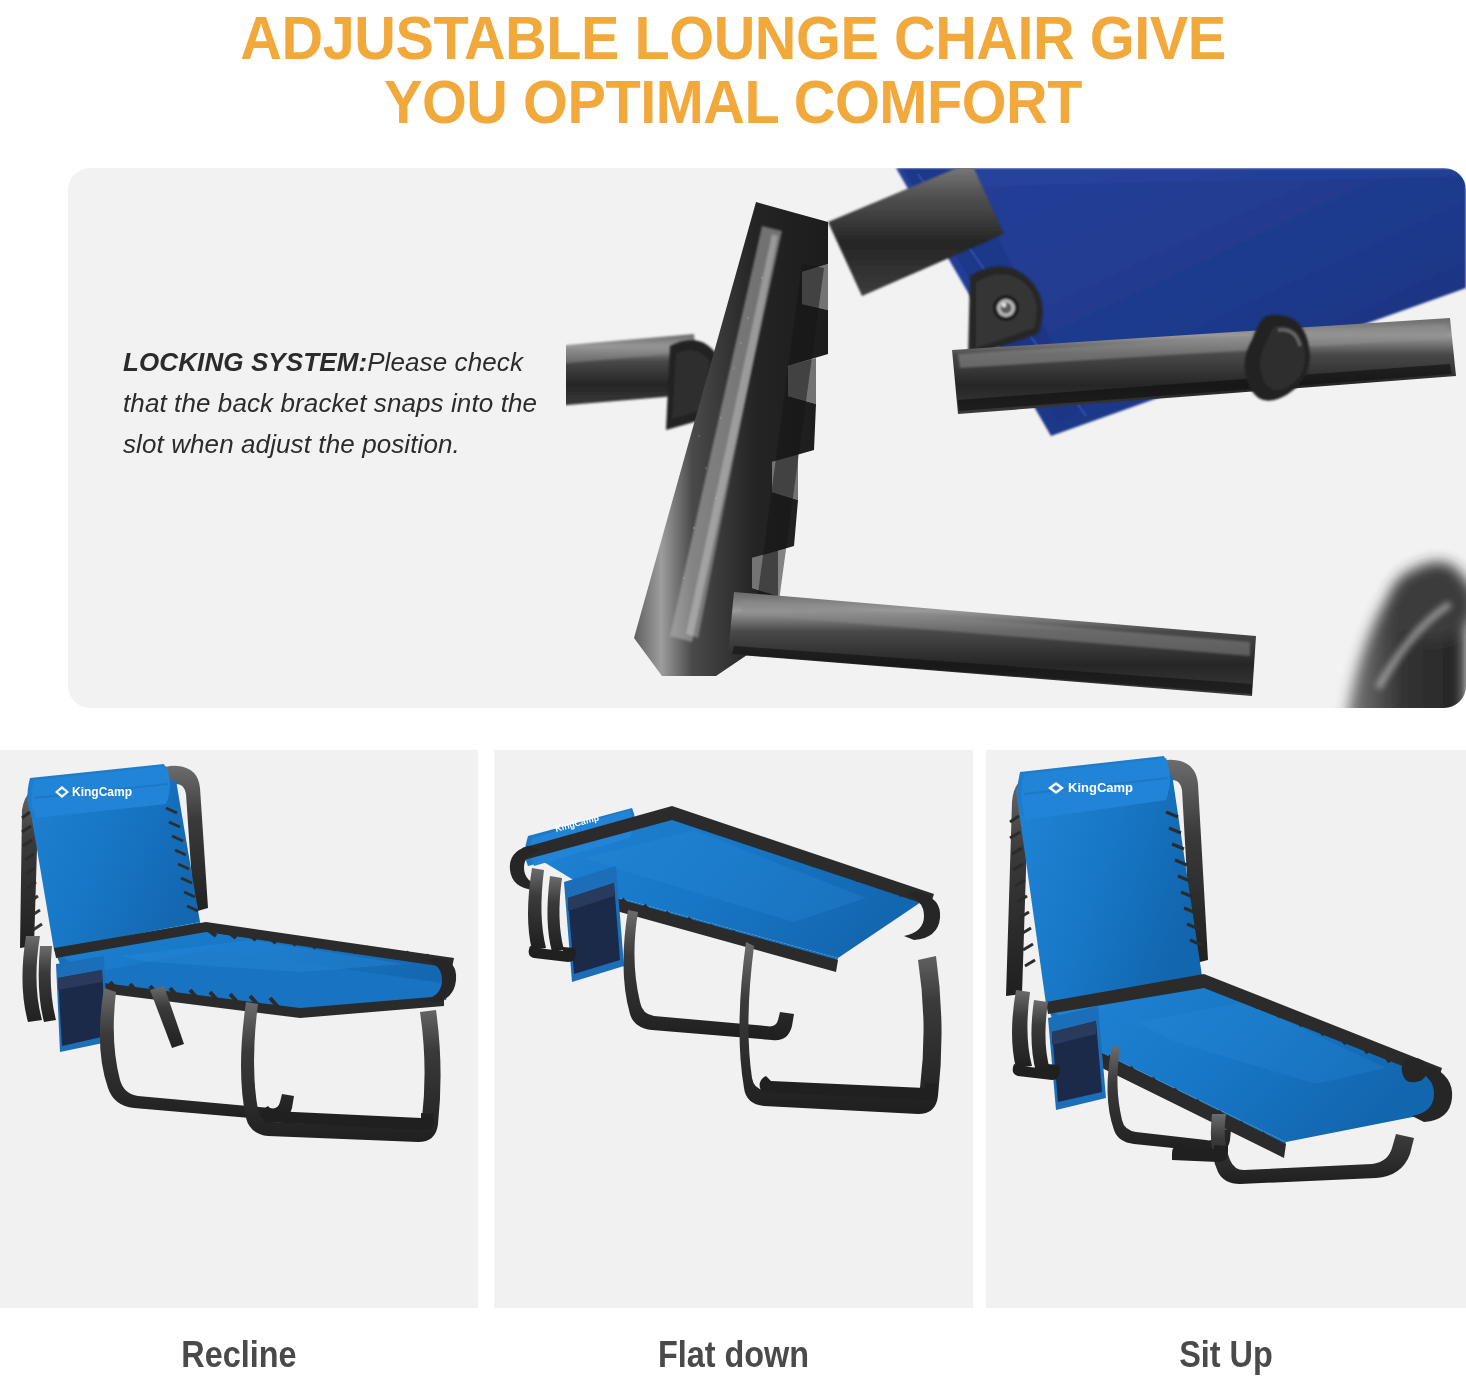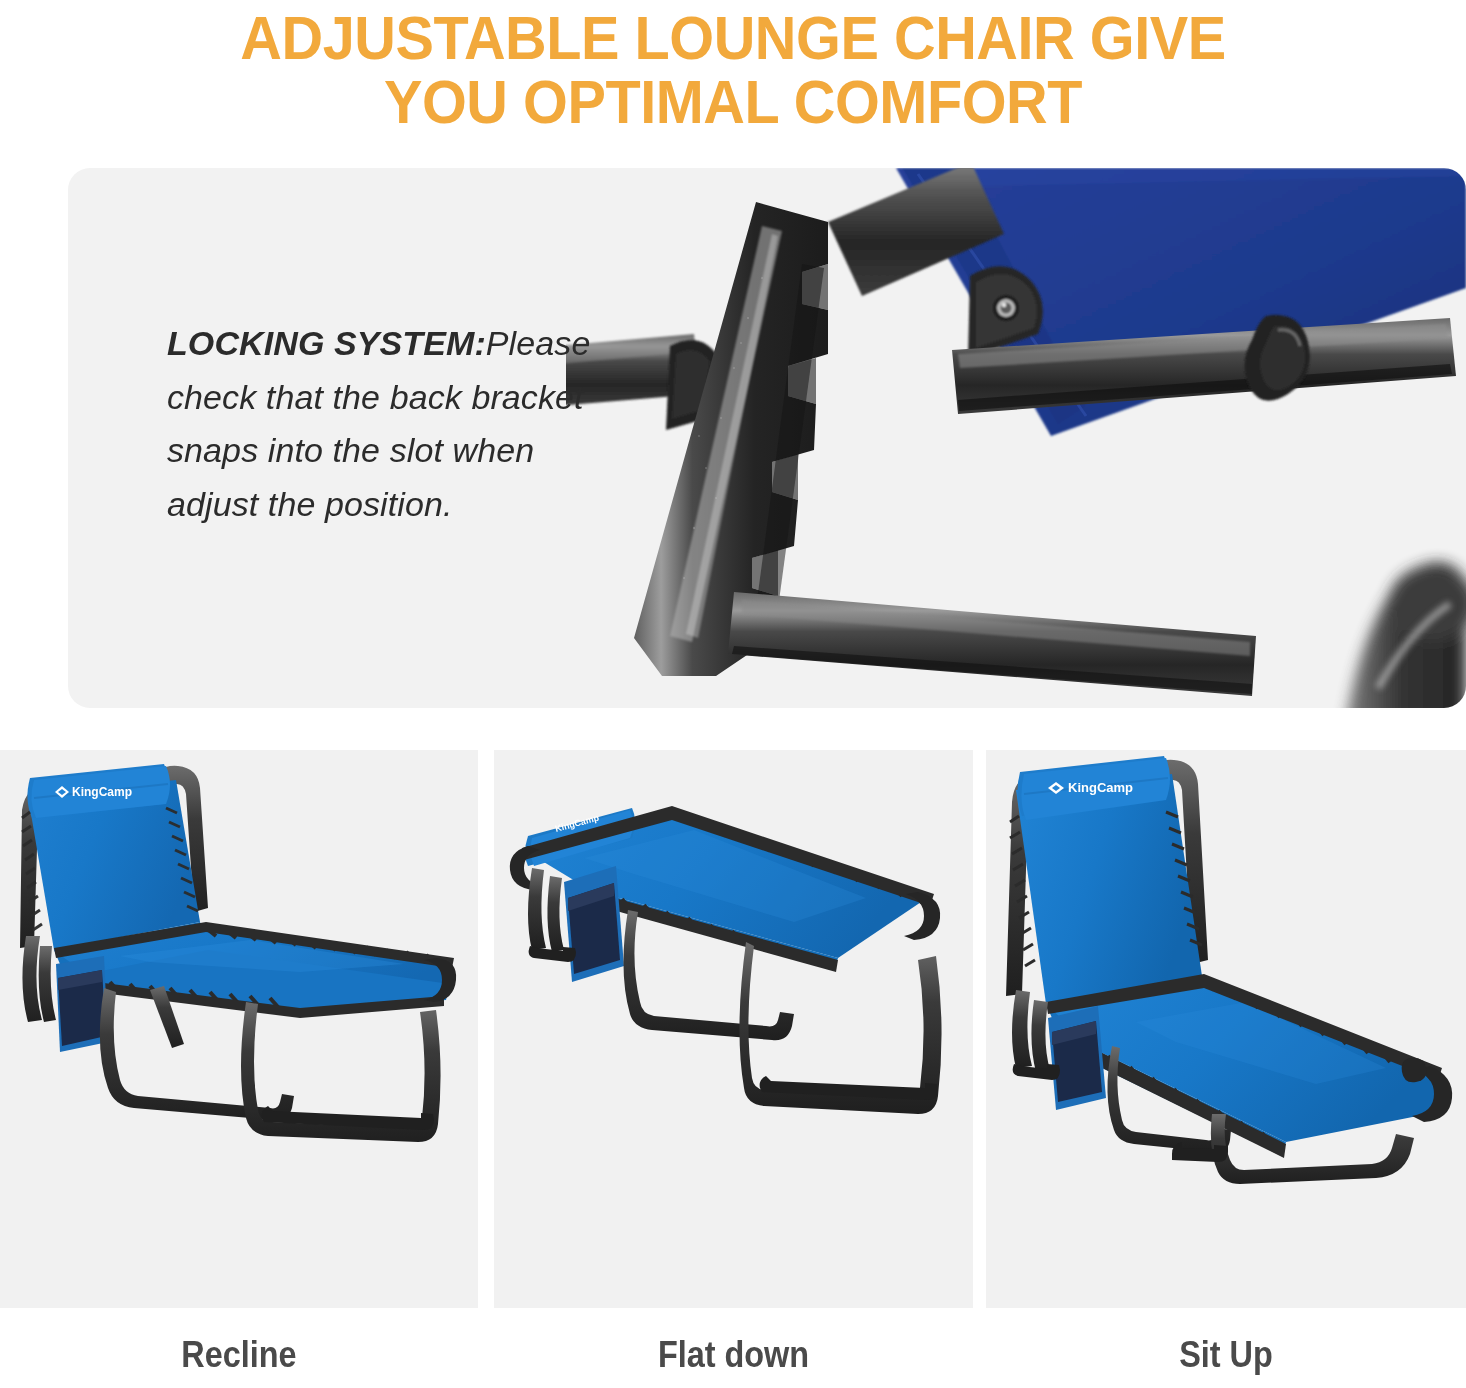--- a/index.html
+++ b/index.html
@@ -41,28 +41,27 @@
     top: 168px;
     width: 1398px;
     height: 540px;
     background: #F2F2F2;
     border-radius: 22px;
     overflow: hidden;
   }
   .feature-text {
     position: absolute;
     left: 55px;
-    top: 149px;
+    top: 174px;
     width: 430px;
-    font-size: 34px;
+    font-size: 26px;
     line-height: 1.58;
     color: #2b2b2b;
     font-style: italic;
     letter-spacing: 0.1px;
-    margin-left: 44px;
   }
   .feature-text .lead {
     font-weight: 700;
     font-style: italic;
   }
 
   
   .photo {
     position: absolute;
     right: 0;

